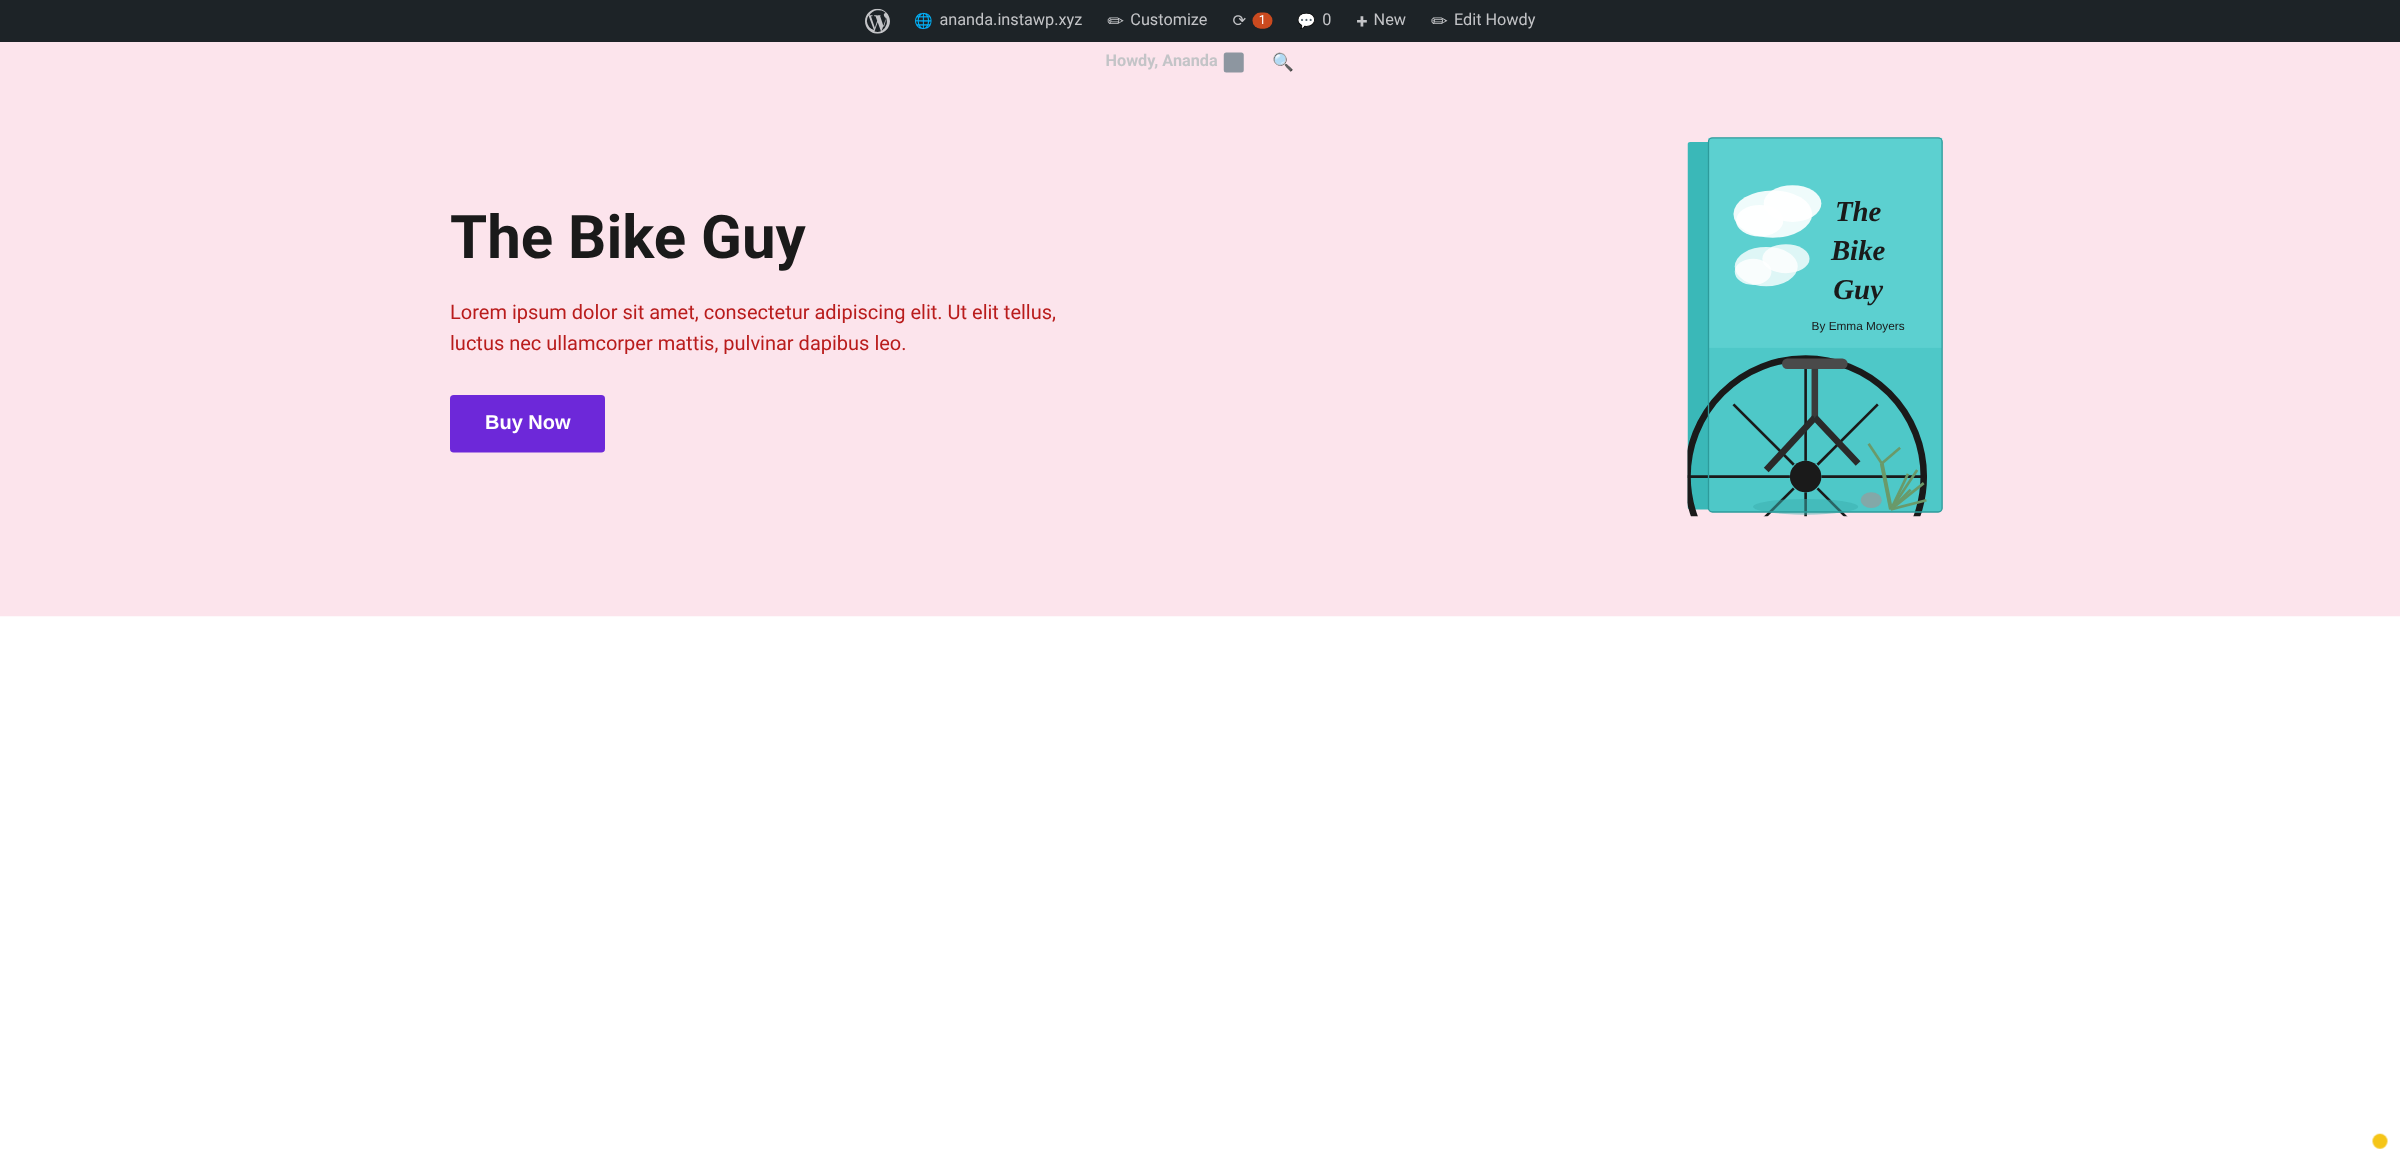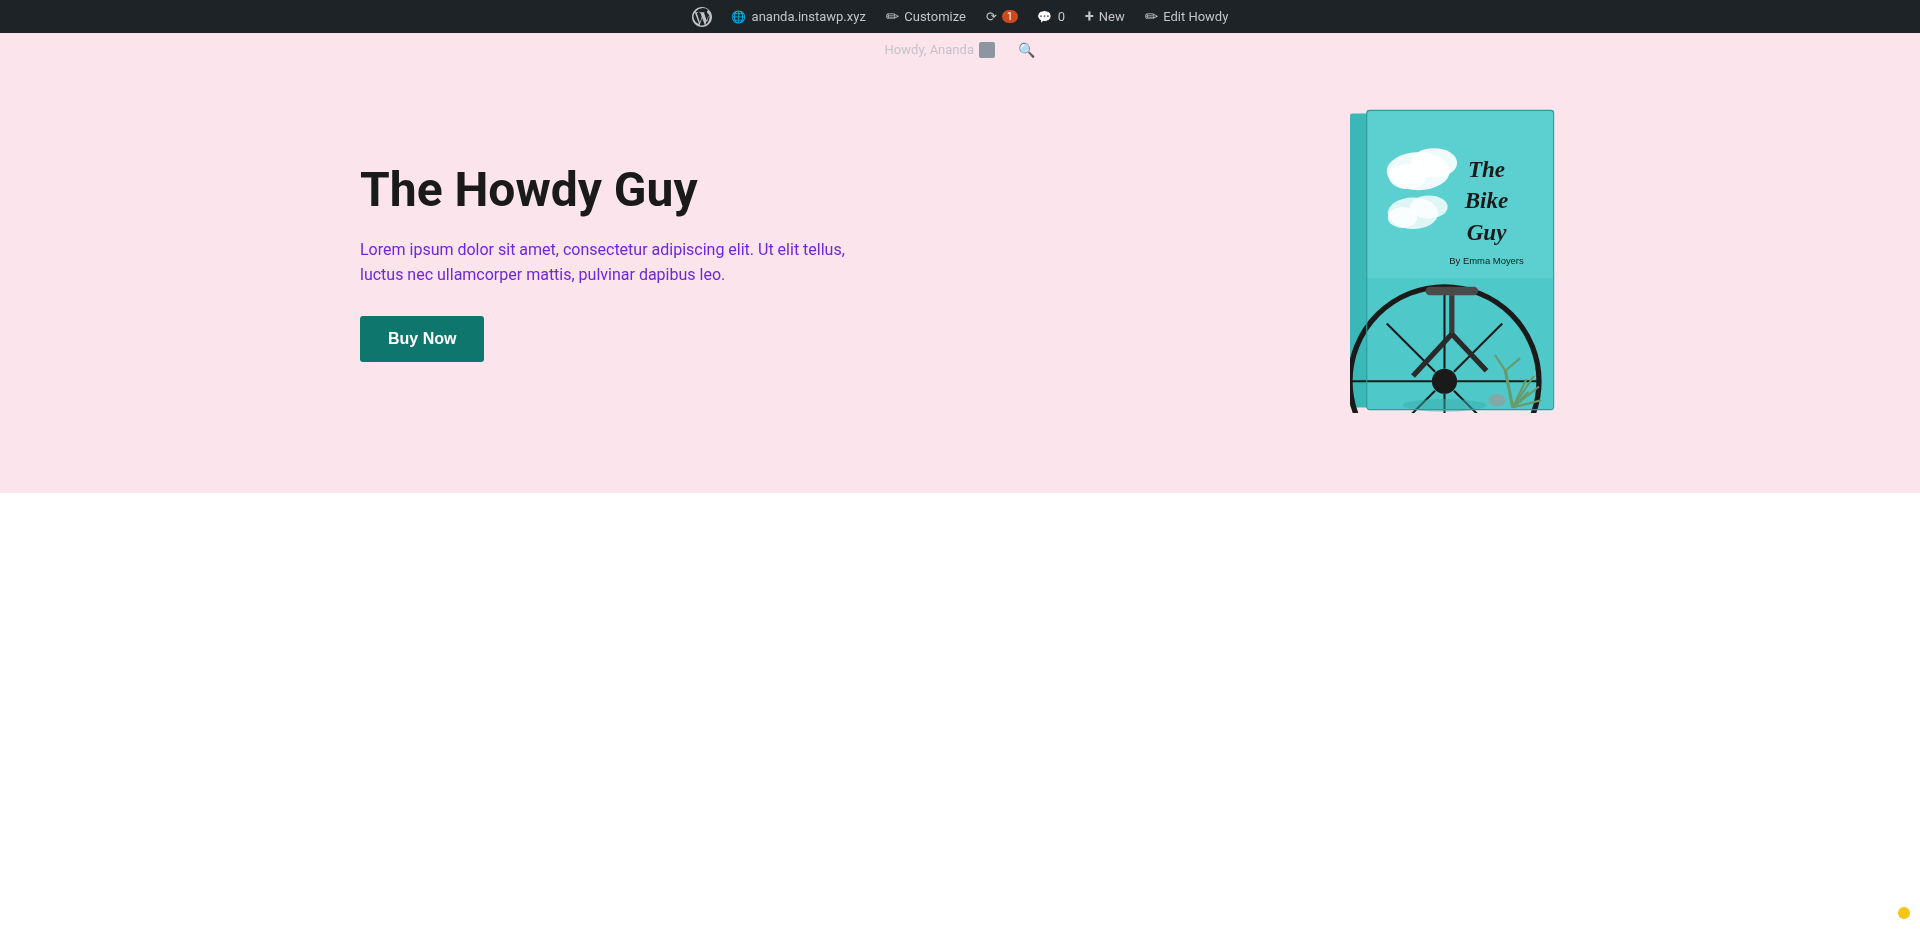--- a/index.html
+++ b/index.html
@@ -39,20 +39,21 @@
     }
     .adminbar-item .icon {
       font-size: 16px;
       display: flex;
       align-items: center;
     }
     .adminbar-right {
       display: flex;
       align-items: flex-end;
       gap: 3px;
+      font-weight: bold;
     }
     .adminbar-right .adminbar-item {
       font-size: 13px;
     }
     .wp-logo svg {
       width: 20px;
       height: 20px;
       fill: #c3c4c7;
     }
     .badge {
@@ -101,26 +102,26 @@
     }
     .hero-title {
       font-size: 48px;
       font-weight: 700;
       color: #1a1a1a;
       margin-bottom: 20px;
       line-height: 1.1;
     }
     .hero-description {
       font-size: 16px;
-      color: #6d28d9;
+      color: #b91c1c;
       line-height: 1.6;
       margin-bottom: 28px;
     }
     .buy-now-btn {
-      background: #0f766e;
+      background: #6d28d9;
       color: #fff;
       border: none;
       padding: 14px 28px;
       font-size: 16px;
       font-weight: 600;
       cursor: pointer;
       border-radius: 3px;
     }
 
     
@@ -209,21 +210,21 @@
     </div>
   </div>
 </div>
 
 <div class="page-wrapper">
 
   <section class="hero-section">
     <div class="hero-content">
 
       <div class="hero-text">
-        <h1 class="hero-title">The Howdy Guy</h1>
+        <h1 class="hero-title">The Bike Guy</h1>
         <p class="hero-description">Lorem ipsum dolor sit amet, consectetur adipiscing elit. Ut elit tellus, luctus nec ullamcorper mattis, pulvinar dapibus leo.</p>
         <button class="buy-now-btn">Buy Now</button>
       </div>
 
       <div class="book-svg-container">
         <svg viewBox="0 0 200 290" xmlns="http://www.w3.org/2000/svg" width="210" height="305">
 
           <rect x="0" y="5" width="18" height="280" rx="2" fill="#3ab8b8"></rect>
 
           <rect x="16" y="2" width="178" height="285" rx="3" fill="#4ec8c8"></rect>

